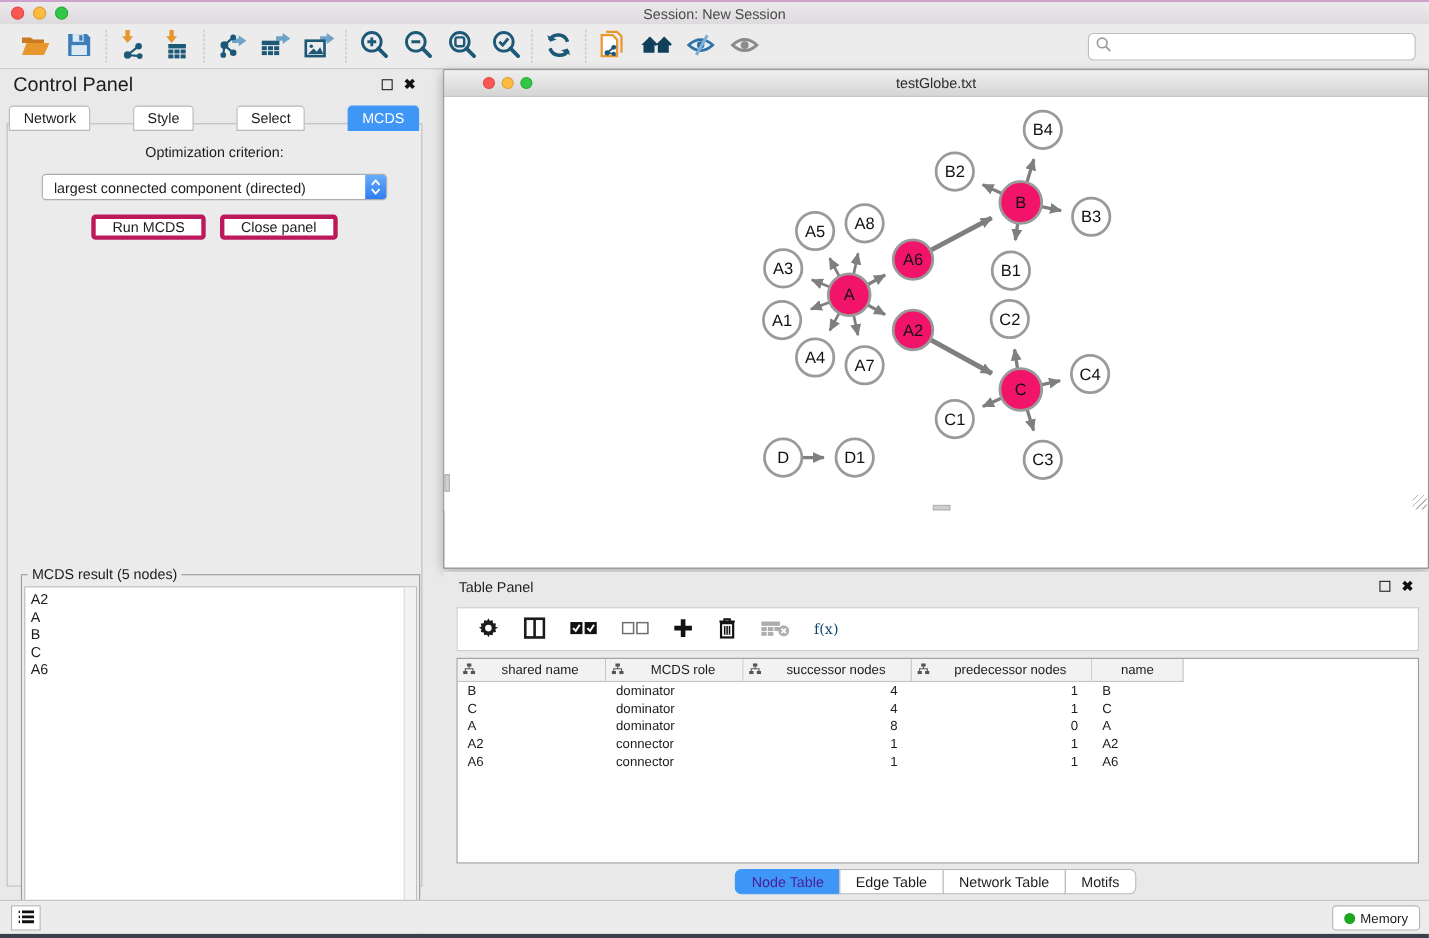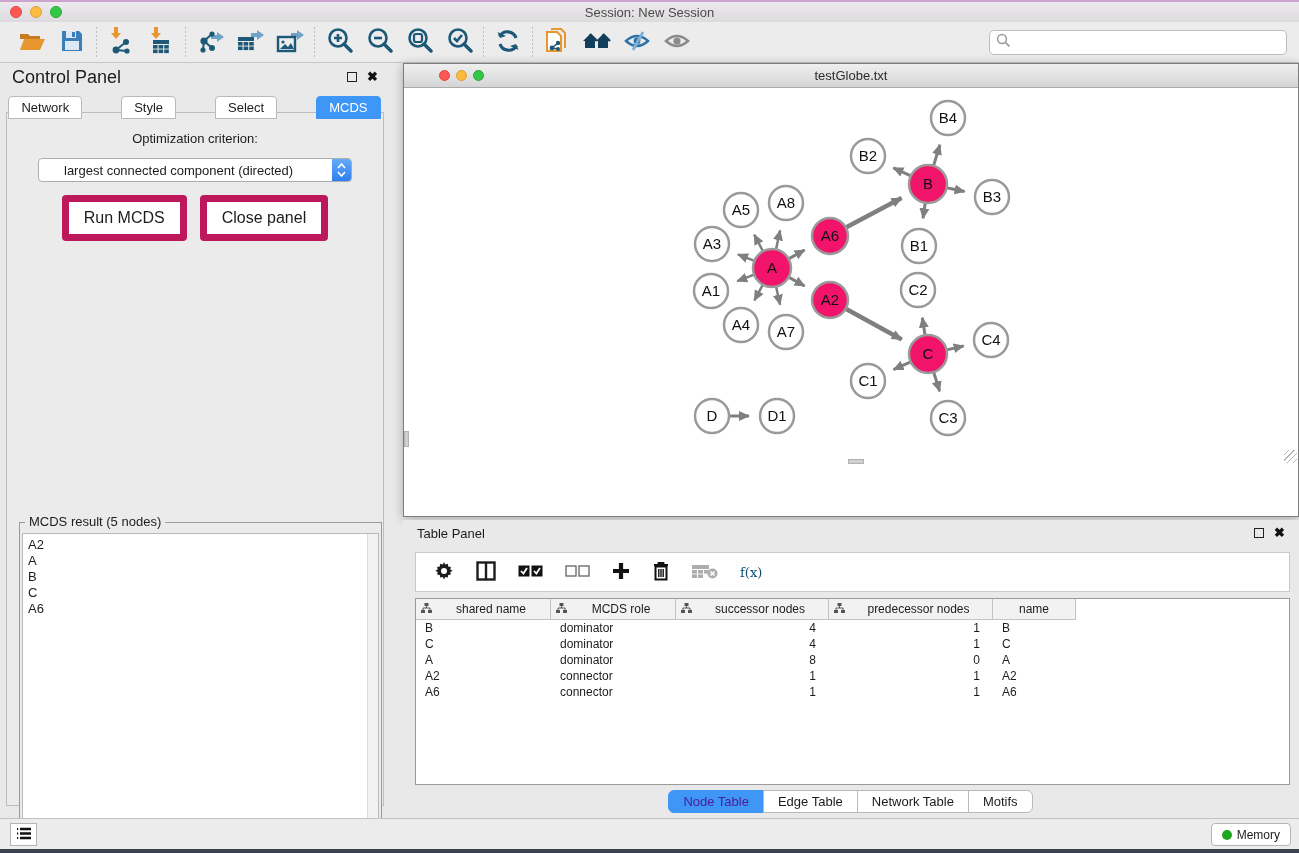--- a/index.html
+++ b/index.html
@@ -35,26 +35,26 @@
 
   .ctl-tabs { position:absolute; left:0; top:33px; width:100%; display:flex; justify-content:center; z-index:2;gap:40px; }
   .ctl-tabs .tab { background:#fff; border:1px solid #B9B9B9; padding:3px 12px; font-size:13px; margin-left:-1px;
     border-radius:4px 4px 0 0; color:#1c1c1c; }
   .ctl-tabs .tab.active { background:#3E96F7; color:#fff; border-color:#3E96F7; }
 
   .ctl-box { position:absolute; left:6px; top:49px; width:378px; height:694px; border:1px solid #BDBDBD; background:#EBEBEB; }
   .opt-label { text-align:center; margin-top:18px; font-size:13px; }
   .dropdown { margin:12px auto 0; width:314px; height:24px; background:#fff; border:1px solid #ADADAD; border-radius:4px;
     display:flex; align-items:center; position:relative; }
-  .dropdown .dd-text { padding-left:25px; font-size:13px; flex:1; white-space:nowrap; overflow:hidden; }
+  .dropdown .dd-text { padding-left:10px; font-size:13px; flex:1; white-space:nowrap; overflow:hidden; }
   .dd-spin { width:19px; height:22px; border-radius:0 3px 3px 0; background:linear-gradient(#66ACF9,#2E7EF0);
     display:flex; flex-direction:column; align-items:center; justify-content:center; gap:2px; }
   .dd-spin svg { display:block; }
   .btn-row { display:flex; justify-content:center; gap:13px; margin-top:13px; }
-  .push-btn { background:#fff; border:7px solid #be185d; border-radius:4px; height:23px; padding:16px 15px; font-size:16px;
+  .push-btn { background:#fff; border:4px solid #be185d; border-radius:4px; height:23px; padding:4px 15px; font-size:13px;
     display:flex; align-items:center; color:#1c1c1c; }
 
   .result-fieldset { position:absolute; left:12px; top:409px; width:363px; height:340px; border:1px solid #9a9a9a; background:#EBEBEB; }
   .result-legend { position:absolute; top:-9px; left:5px; background:#EBEBEB; padding:0 4px; font-size:13px; }
   .result-list { position:absolute; left:2px; top:10px; right:2px; bottom:2px; background:#fff; border:1px solid #B9B9B9; overflow:hidden; }
   .result-scroll { position:absolute; top:0; right:0; width:11px; bottom:0; background:#F2F2F2; border-left:1px solid #DCDCDC; }
   .result-items { padding:3px 5px; font-size:13px; line-height:16px; }
 
   
   .net-window { position:absolute; left:403px; top:63px; width:896px; height:454px; background:#fff;

